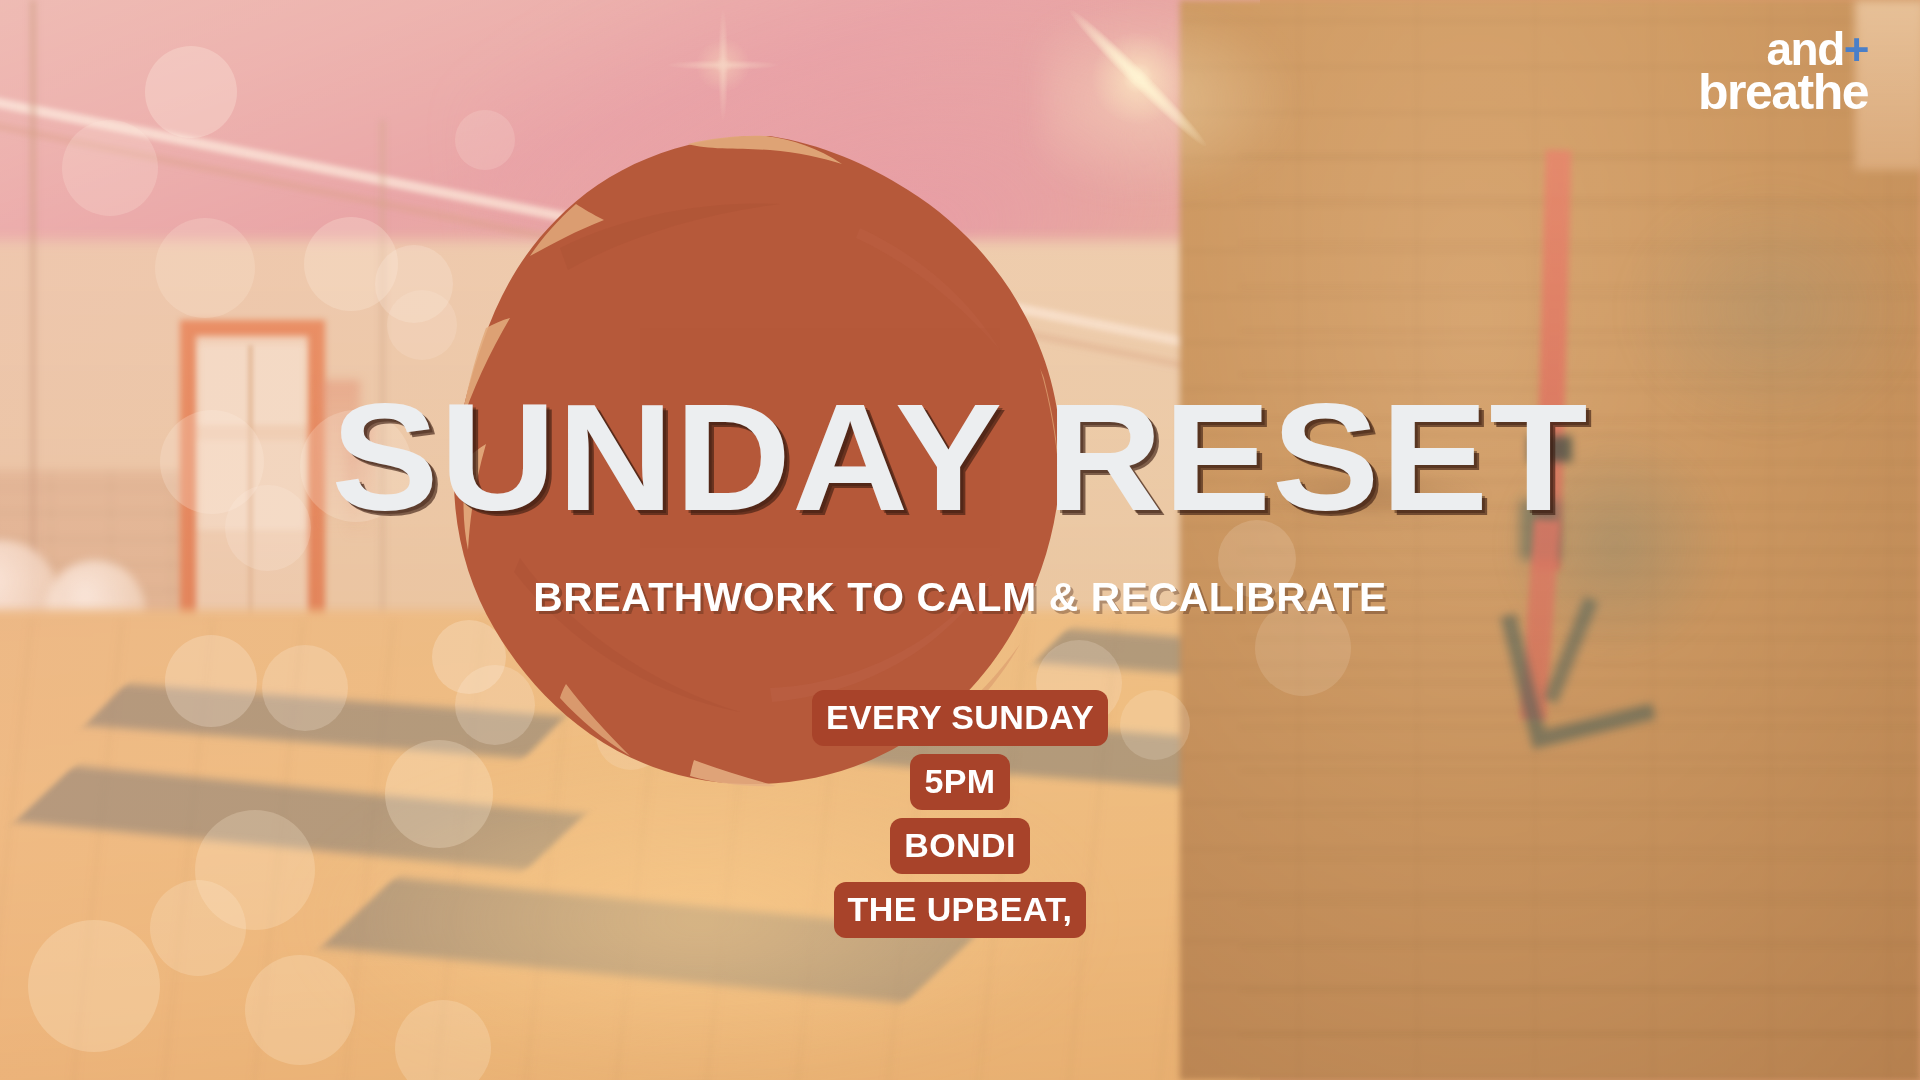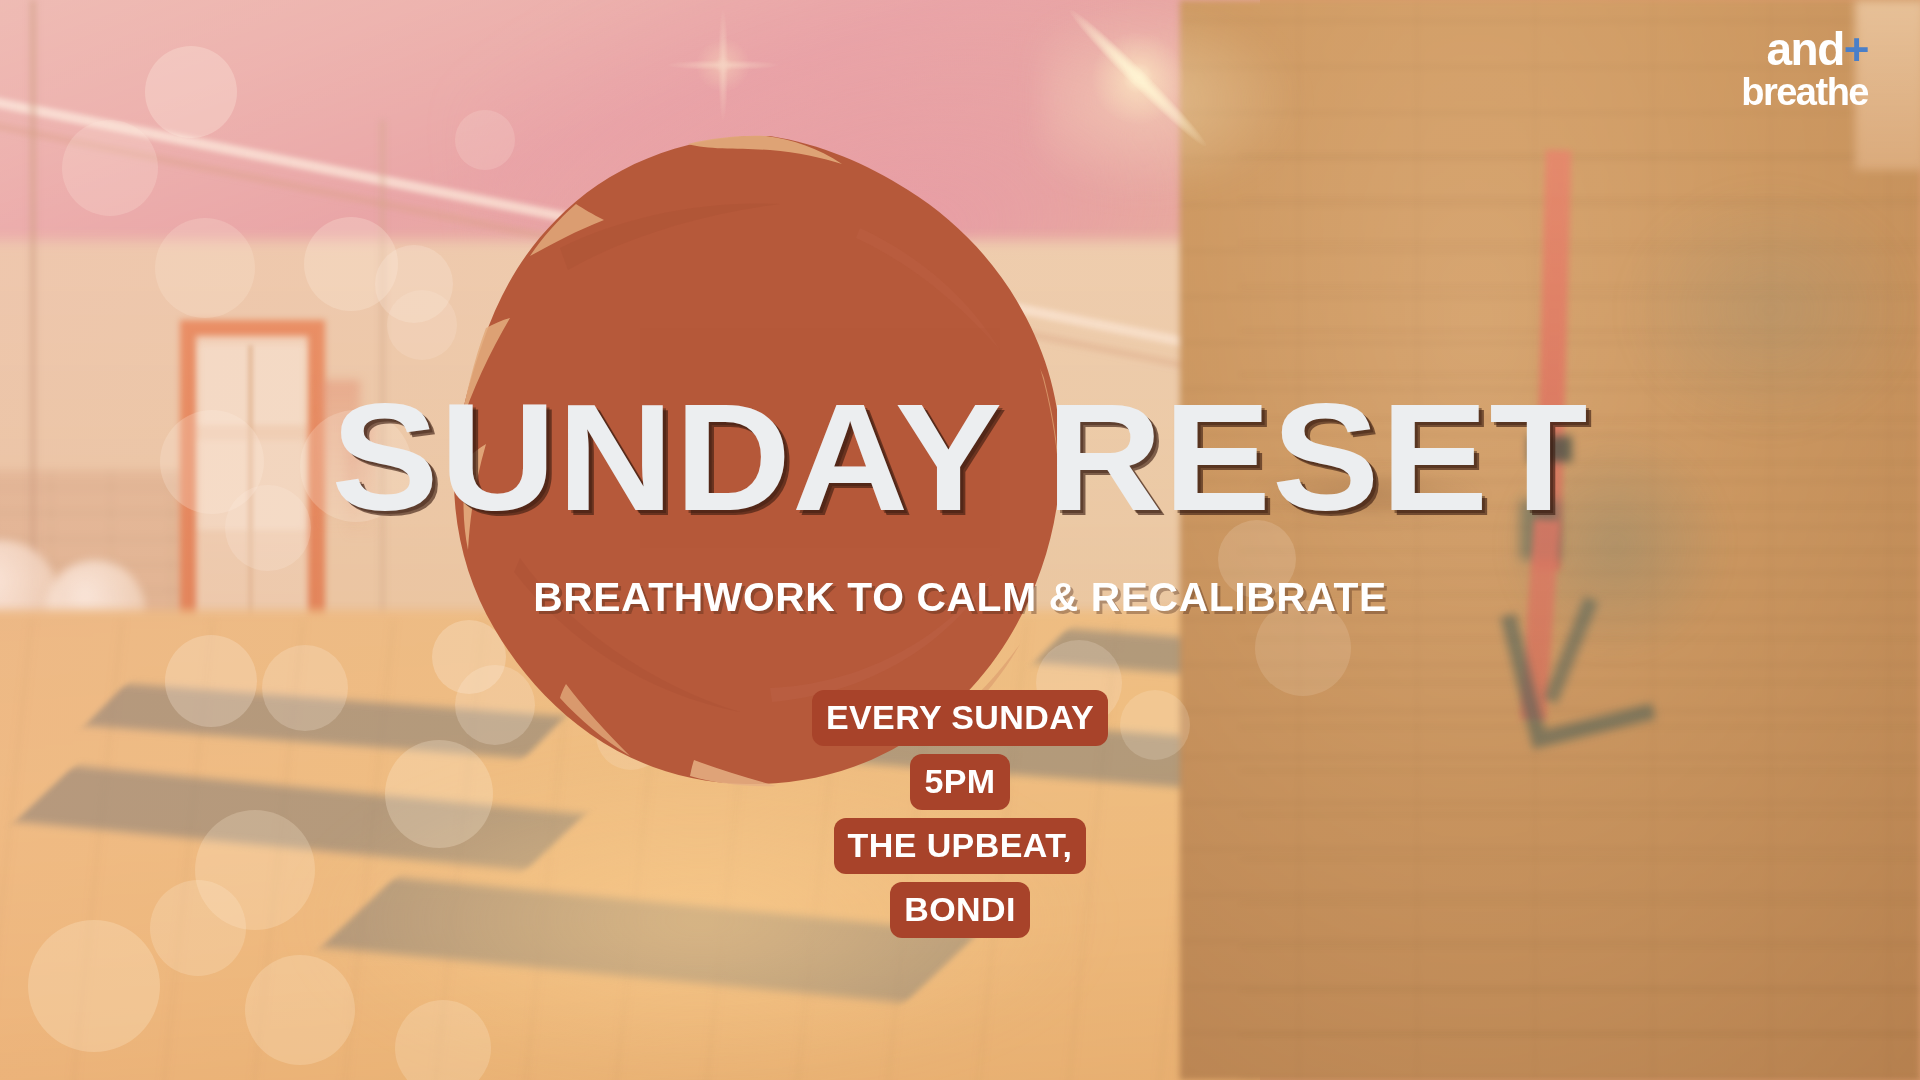--- a/index.html
+++ b/index.html
@@ -309,21 +309,21 @@
   
   .logo{
     position:absolute;right:52px;top:28px;
     text-align:right;
     color:#ffffff;
     font-weight:bold;
     line-height:42px;
     letter-spacing:-1.5px;
   }
   .logo .row1{font-size:46px;display:block;}
-  .logo .row2{font-size:38px;display:block;}
+  .logo .row2{font-size:50px;display:block;}
   .logo .plus{color:#4a7fc8;font-size:44px;}
 </style>
 </head>
 <body>
 
 <div class="poster">
 
   <div class="photo">
 
     <div class="room">
@@ -486,18 +486,18 @@
       <span class="row2">breathe</span>
     </div>
 
     <div class="title">SUNDAY RESET</div>
 
     <div class="subtitle">BREATHWORK TO CALM &amp; RECALIBRATE</div>
 
     <div class="details">
       <span class="line"><span class="pill">EVERY SUNDAY</span></span>
       <span class="line"><span class="pill">5PM</span></span>
+      <span class="line"><span class="pill">BONDI</span></span>
       <span class="line"><span class="pill">THE UPBEAT,</span></span>
-      <span class="line"><span class="pill">BONDI</span></span>
     </div>
 
   </div>
 </div>
 
 </body></html>

